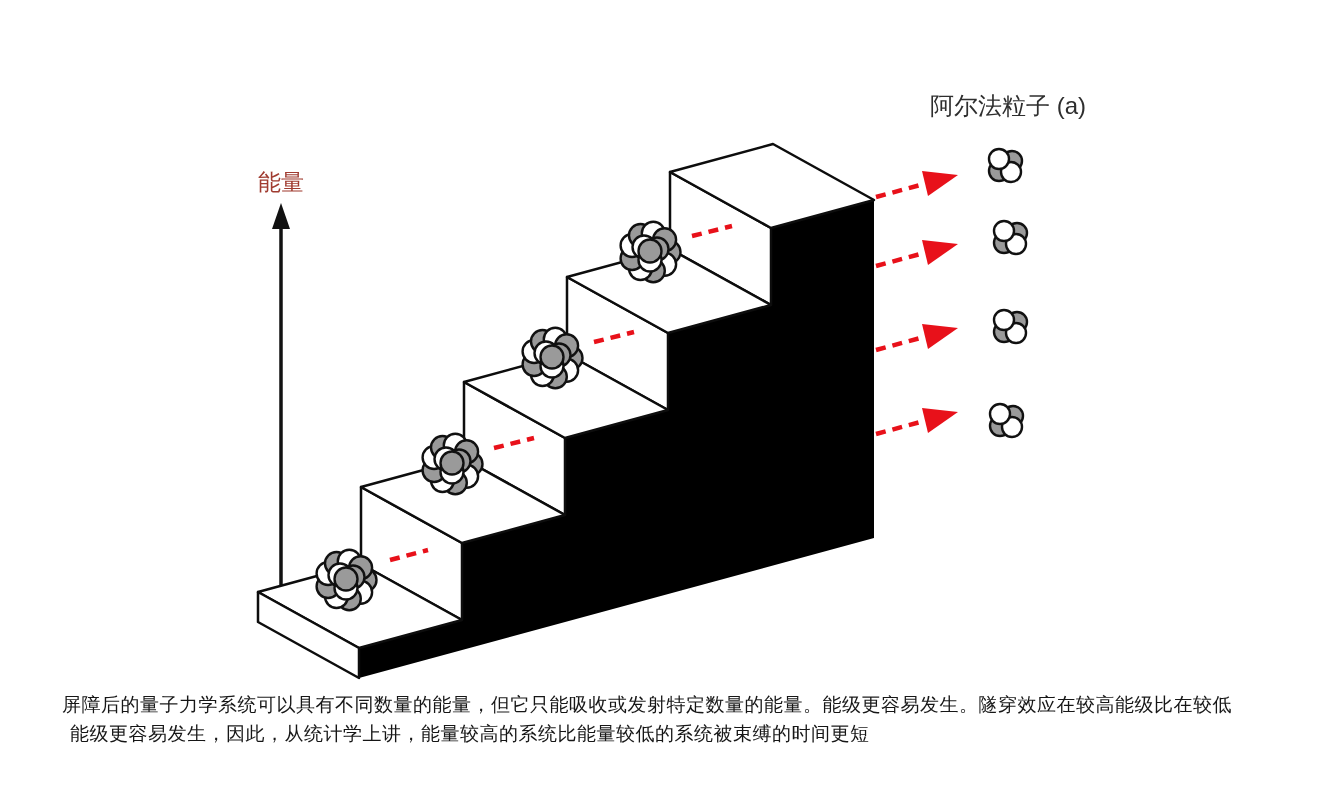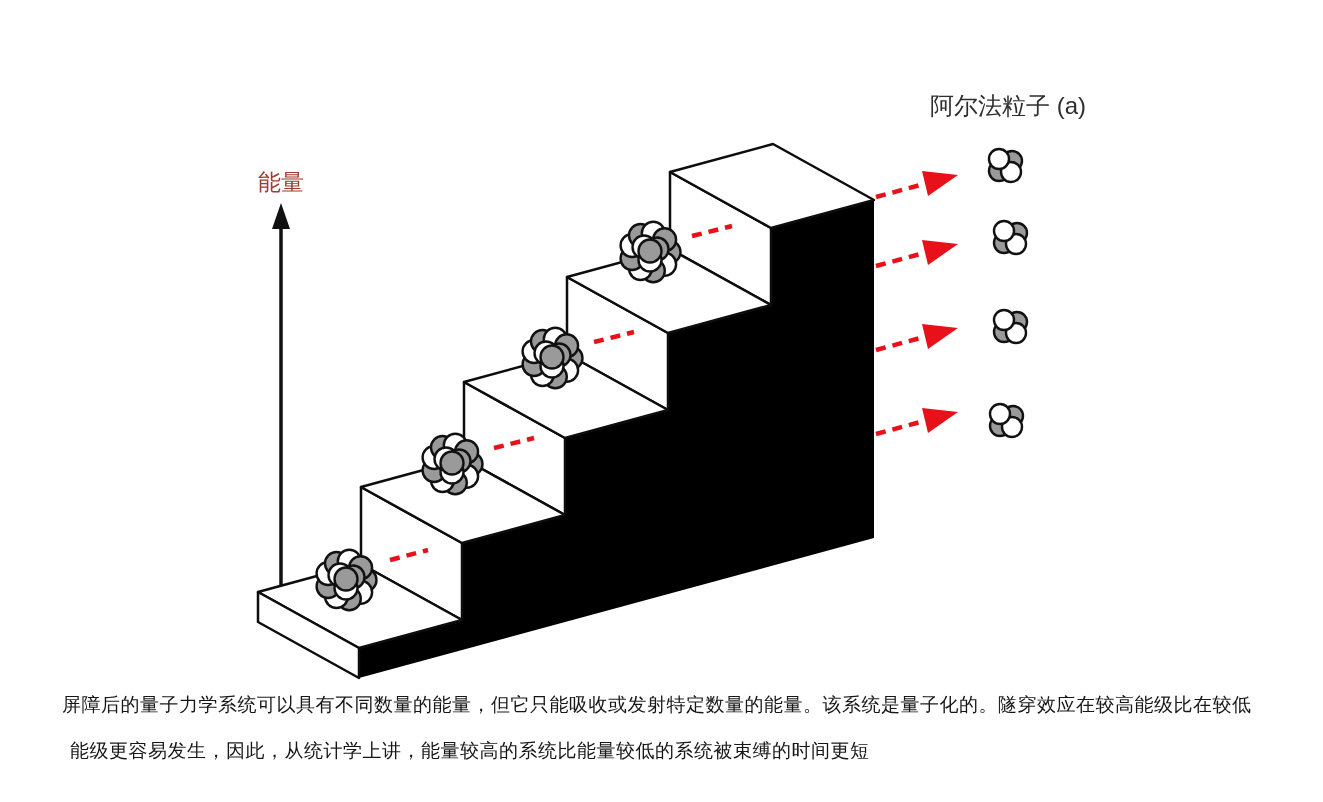--- a/index.html
+++ b/index.html
@@ -27,21 +27,20 @@
     left: 62px;
     top: 690px;
     width: 1220px;
     font-size: 19px;
     line-height: 1.55;
     color: #161616;
     letter-spacing: 0.5px;
   }
   .caption .line2 {
     padding-left: 8px;
-    margin-top: 17px;
   }
   text.title-label {
     font-size: 24px;
     fill: #2e2e2e;
   }
   text.energy-label {
     font-size: 23px;
     fill: #a03b30;
   }
 </style>
@@ -131,17 +130,17 @@
 
     <use href="#alpha-proto" transform="translate(1005,165)"></use>
     <use href="#alpha-proto" transform="translate(1010,237)"></use>
     <use href="#alpha-proto" transform="translate(1010,326)"></use>
     <use href="#alpha-proto" transform="translate(1006,420)"></use>
 
     <text class="title-label" x="1008" y="114" text-anchor="middle">阿尔法粒子 (a)</text>
   </svg>
 
   <div class="caption">
-    <div class="line1">屏障后的量子力学系统可以具有不同数量的能量，但它只能吸收或发射特定数量的能量。该系统是量子化的。隧穿效应在较高能级比在较低</div>
+    <div class="line1">屏障后的量子力学系统可以具有不同数量的能量，但它只能吸收或发射特定数量的能量。能级更容易发生。隧穿效应在较高能级比在较低</div>
     <div class="line2">能级更容易发生，因此，从统计学上讲，能量较高的系统比能量较低的系统被束缚的时间更短</div>
   </div>
 
 </div>
 
 </body></html>

